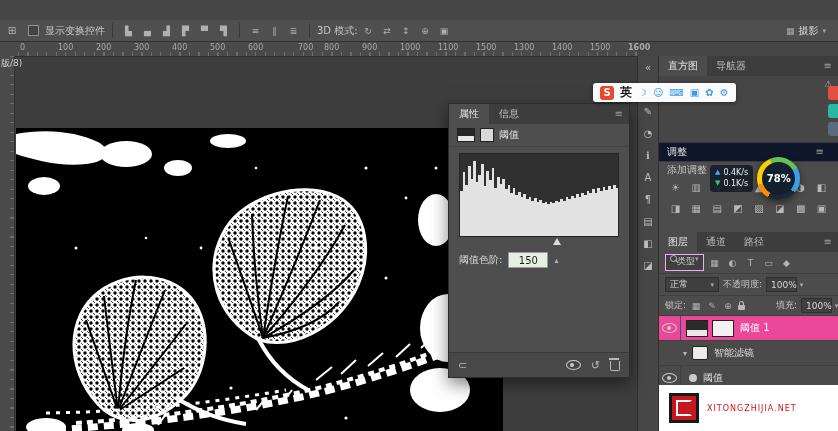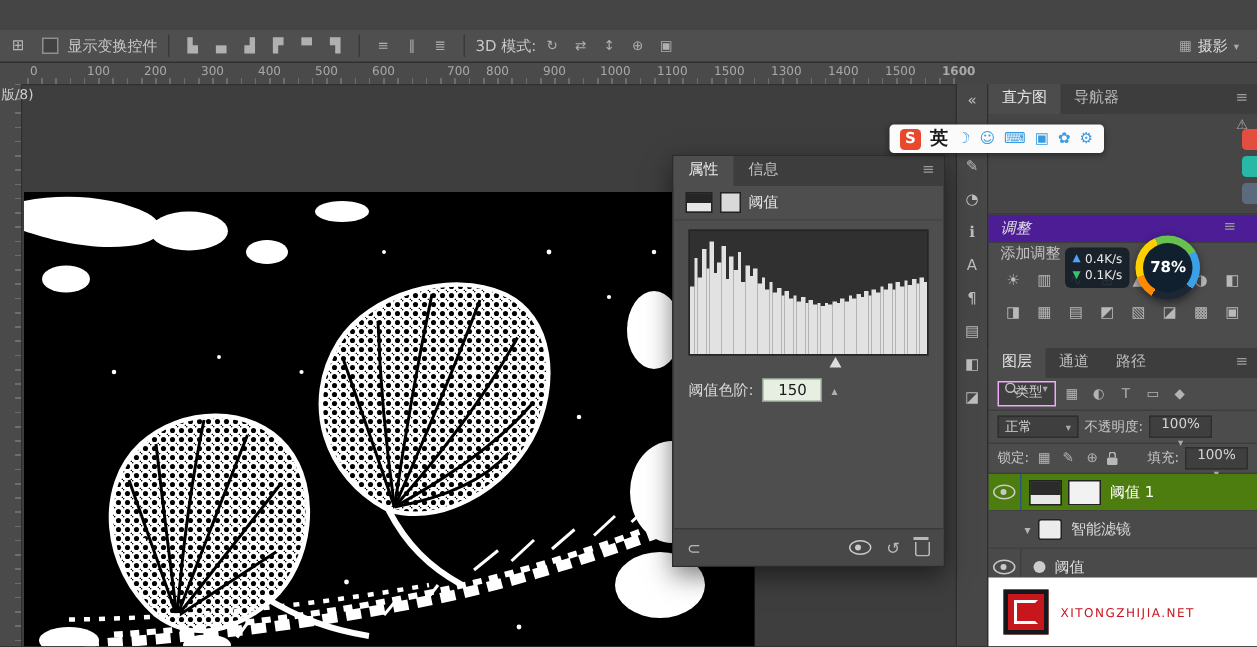--- a/index.html
+++ b/index.html
@@ -74,42 +74,42 @@
         display:flex;flex-direction:column;align-items:center;padding-top:2px;box-sizing:border-box;gap:4px;z-index:6;}
   .dock-btn{width:18px;height:18px;display:flex;align-items:center;justify-content:center;color:#bdbdbd;font-size:10px;border-radius:2px;}
 
   
   .rpanels{position:absolute;left:658px;top:56px;width:180px;height:375px;background:#4c4c4c;border-left:1px solid #2e2e2e;box-sizing:border-box;z-index:6;}
   .rtabs{height:20px;background:#3d3d3d;display:flex;font-size:10px;align-items:stretch;}
   .rtab{padding:0 9px;line-height:20px;color:#bdbdbd;}
   .rtab.active{background:#4c4c4c;color:#e8e8e8;}
   .histnav-content{height:66px;background:#464646;border-bottom:1px solid #3a3a3a;position:relative;}
   .warn-ico{position:absolute;right:6px;top:3px;color:#a9a9a9;font-size:9px;}
-  .adj-header{height:18px;display:flex;align-items:center;padding:0 8px;font-size:10px;color:#e0e0e0;background:#4c1d95;border-bottom:1px solid #3c3c3c;font-style:italic;}
+  .adj-header{height:18px;display:flex;align-items:center;padding:0 8px;font-size:10px;color:#e0e0e0;background:#0f172a;border-bottom:1px solid #3c3c3c;}
   .adj-sub{height:15px;line-height:15px;padding:0 8px;font-size:10px;color:#c3c3c3;}
   .adj-grid{display:grid;grid-template-columns:repeat(8,1fr);padding:2px 6px 4px;row-gap:5px;}
   .adj-ico{height:16px;display:flex;align-items:center;justify-content:center;color:#b9b9b9;font-size:10px;}
 
   .layers-panel{position:absolute;left:0;top:176px;width:100%;bottom:0;display:flex;flex-direction:column;}
   .lrowbar{display:flex;align-items:center;padding:0 6px;gap:4px;font-size:9px;color:#c6c6c6;box-sizing:border-box;}
   .lfilter{height:22px;border-bottom:1px solid #3e3e3e;}
   .lsearch{display:flex;align-items:flex-start;gap:0;background:#3f3f3f;border:1px solid #f0abfc;height:15px;padding:0 4px;font-size:9px;color:#cfcfcf;}
   .mag{width:5px;height:5px;border:1px solid #bbb;border-radius:50%;position:relative;display:inline-block;}
   .mag::after{content:"";position:absolute;width:4px;height:1px;background:#bbb;transform:rotate(45deg);right:-3px;bottom:-1px;}
   .caret{font-size:7px;color:#a8a8a8;}
   .filter-ico{width:14px;text-align:center;color:#b3b3b3;font-size:9px;}
   .lblend{height:22px;border-bottom:1px solid #3e3e3e;}
   .select{display:flex;align-items:center;justify-content:space-between;background:#3f3f3f;border:1px solid #2e2e2e;height:15px;padding:0 4px;font-size:9px;color:#d5d5d5;gap:3px;box-sizing:border-box;}
   .select.blend{width:54px;}
-  .select.small{width:42px;flex-direction:column;}
+  .select.small{width:31px;}
   .llock{height:20px;border-bottom:1px solid #3e3e3e;}
   .lock-ico{color:#b3b3b3;font-size:9px;width:12px;text-align:center;}
   .llist{flex:1;background:#4a4a4a;overflow:hidden;}
   .lrow{height:24px;display:flex;align-items:center;border-bottom:1px solid #404040;font-size:10px;color:#dadada;}
-  .lrow.selected{background:#4d7c0f;color:#fff;}
+  .lrow.selected{background:#ec4899;color:#fff;}
   .eyecell{width:22px;height:100%;display:flex;align-items:center;justify-content:center;border-right:1px solid #3e3e3e;box-sizing:border-box;}
   .lrow.selected .eyecell{border-right-color:#255a88;}
   .lthumb{width:22px;height:17px;border:1px solid #222;margin-left:5px;box-sizing:border-box;}
   .lthumb.thr{background:linear-gradient(to top,#e8e8e8 40%,#2b2b2b 40%);}
   .lthumb.mask{background:#f2f2f2;margin-left:4px;}
   .lthumb.leaf{background:radial-gradient(circle at 40% 45%,#7a9a4a 0 25%,#3c4f24 55%,#1c260f 100%);}
   .lname{margin-left:6px;white-space:nowrap;}
   .sf-caret{color:#b5b5b5;font-size:8px;margin-left:24px;}
   .sf-thumb{width:14px;height:12px;background:#ececec;border-radius:2px;margin-left:5px;border:1px solid #222;}
   .dot-ico{width:8px;height:8px;border-radius:50%;background:#ccc;margin-left:8px;}

